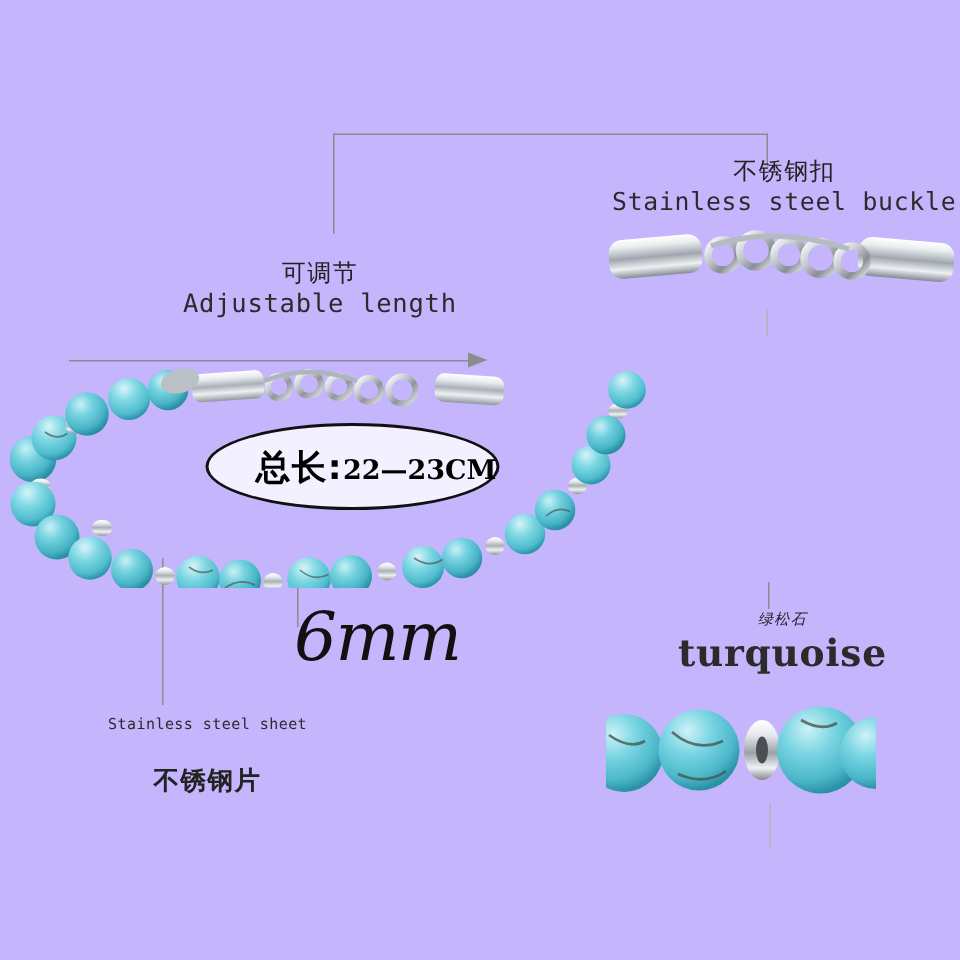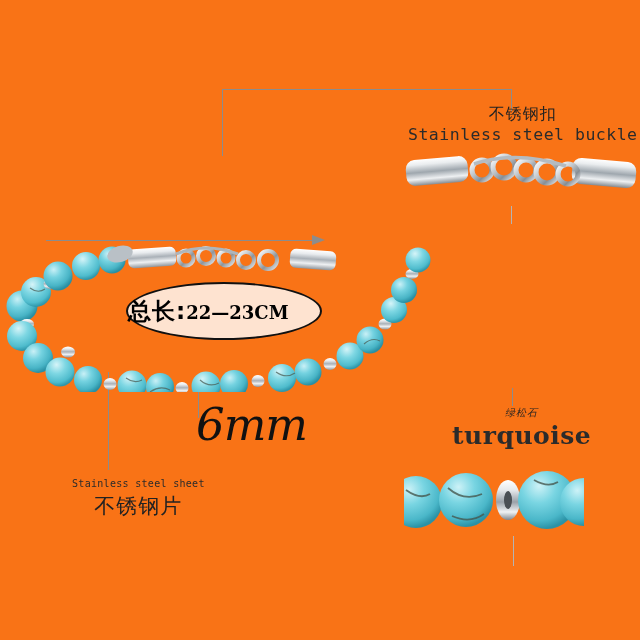--- a/index.html
+++ b/index.html
@@ -4,21 +4,21 @@
 <style>
   html, body {
     margin: 0;
     padding: 0;
     background: #ffffff;
   }
   #page {
     position: relative;
     width: 640px;
     height: 640px;
-    background: #f97316;
+    background: #c4b5fd;
     overflow: hidden;
     font-family: "Liberation Sans", sans-serif;
   }
 
   
   .line {
     position: absolute;
     background: #8c8c8c;
   }
   .hline { height: 1px; }
@@ -56,21 +56,21 @@
   #label-buckle { left: 408px; top: 104px; }
   #label-buckle .cn { font-size: 16px; }
   #label-buckle .en { font-size: 16.5px; }
 
   #label-adjustable { left: 122px; top: 172px; }
   #label-adjustable .cn { font-size: 16px; }
   #label-adjustable .en { font-size: 17px; }
 
   #label-sheet { left: 72px; top: 478px; }
   #label-sheet .en { font-size: 10px; letter-spacing: 0.3px; }
-  #label-sheet .cn { font-size: 21px; margin-top: 3px; }
+  #label-sheet .cn { font-size: 17px; margin-top: 20px; font-weight: bold; }
 
   #label-turquoise { left: 452px; top: 406px; }
   #label-turquoise .cn { font-size: 10px; font-style: italic; }
   #label-turquoise .en {
     font-family: "DejaVu Serif", serif;
     font-size: 25px;
     letter-spacing: 0.5px;
     margin-top: 1px;
     font-weight: bold;
   }
@@ -82,30 +82,30 @@
     font-family: "DejaVu Serif", serif;
     font-size: 45px;
     color: #111;
     letter-spacing: -1px;
     font-style: italic;
   }
 
   
   #oval-total {
     position: absolute;
-    left: 126px;
+    left: 137px;
     top: 282px;
     width: 192px;
     height: 54px;
     border: 2.2px solid #111;
     border-radius: 50%;
     background: rgba(255,255,255,0.80);
     display: flex;
     align-items: center;
-    justify-content: flex-start;
+    justify-content: flex-end;
     z-index: 30;
   }
   #oval-total .txt {
     display: flex;
     align-items: baseline;
     color: #000;
   }
   #oval-total .t-cn {
     font-family: "DejaVu Sans", sans-serif;
     font-size: 23px;
@@ -310,20 +310,24 @@
         <path d="M130 18 q14 8 24 2"></path>
       </g>
     </svg>
   </div>
 
   <div class="label" id="label-buckle">
     <span class="cn">不锈钢扣</span>
     <span class="en">Stainless steel buckle</span>
   </div>
 
+  <div class="label" id="label-adjustable">
+    <span class="cn">可调节</span>
+    <span class="en">Adjustable length</span>
+  </div>
 
   <div class="label" id="label-sheet">
     <span class="en">Stainless steel sheet</span>
     <span class="cn">不锈钢片</span>
   </div>
 
   <div class="label" id="label-turquoise">
     <span class="cn">绿松石</span>
     <span class="en">turquoise</span>
   </div>

